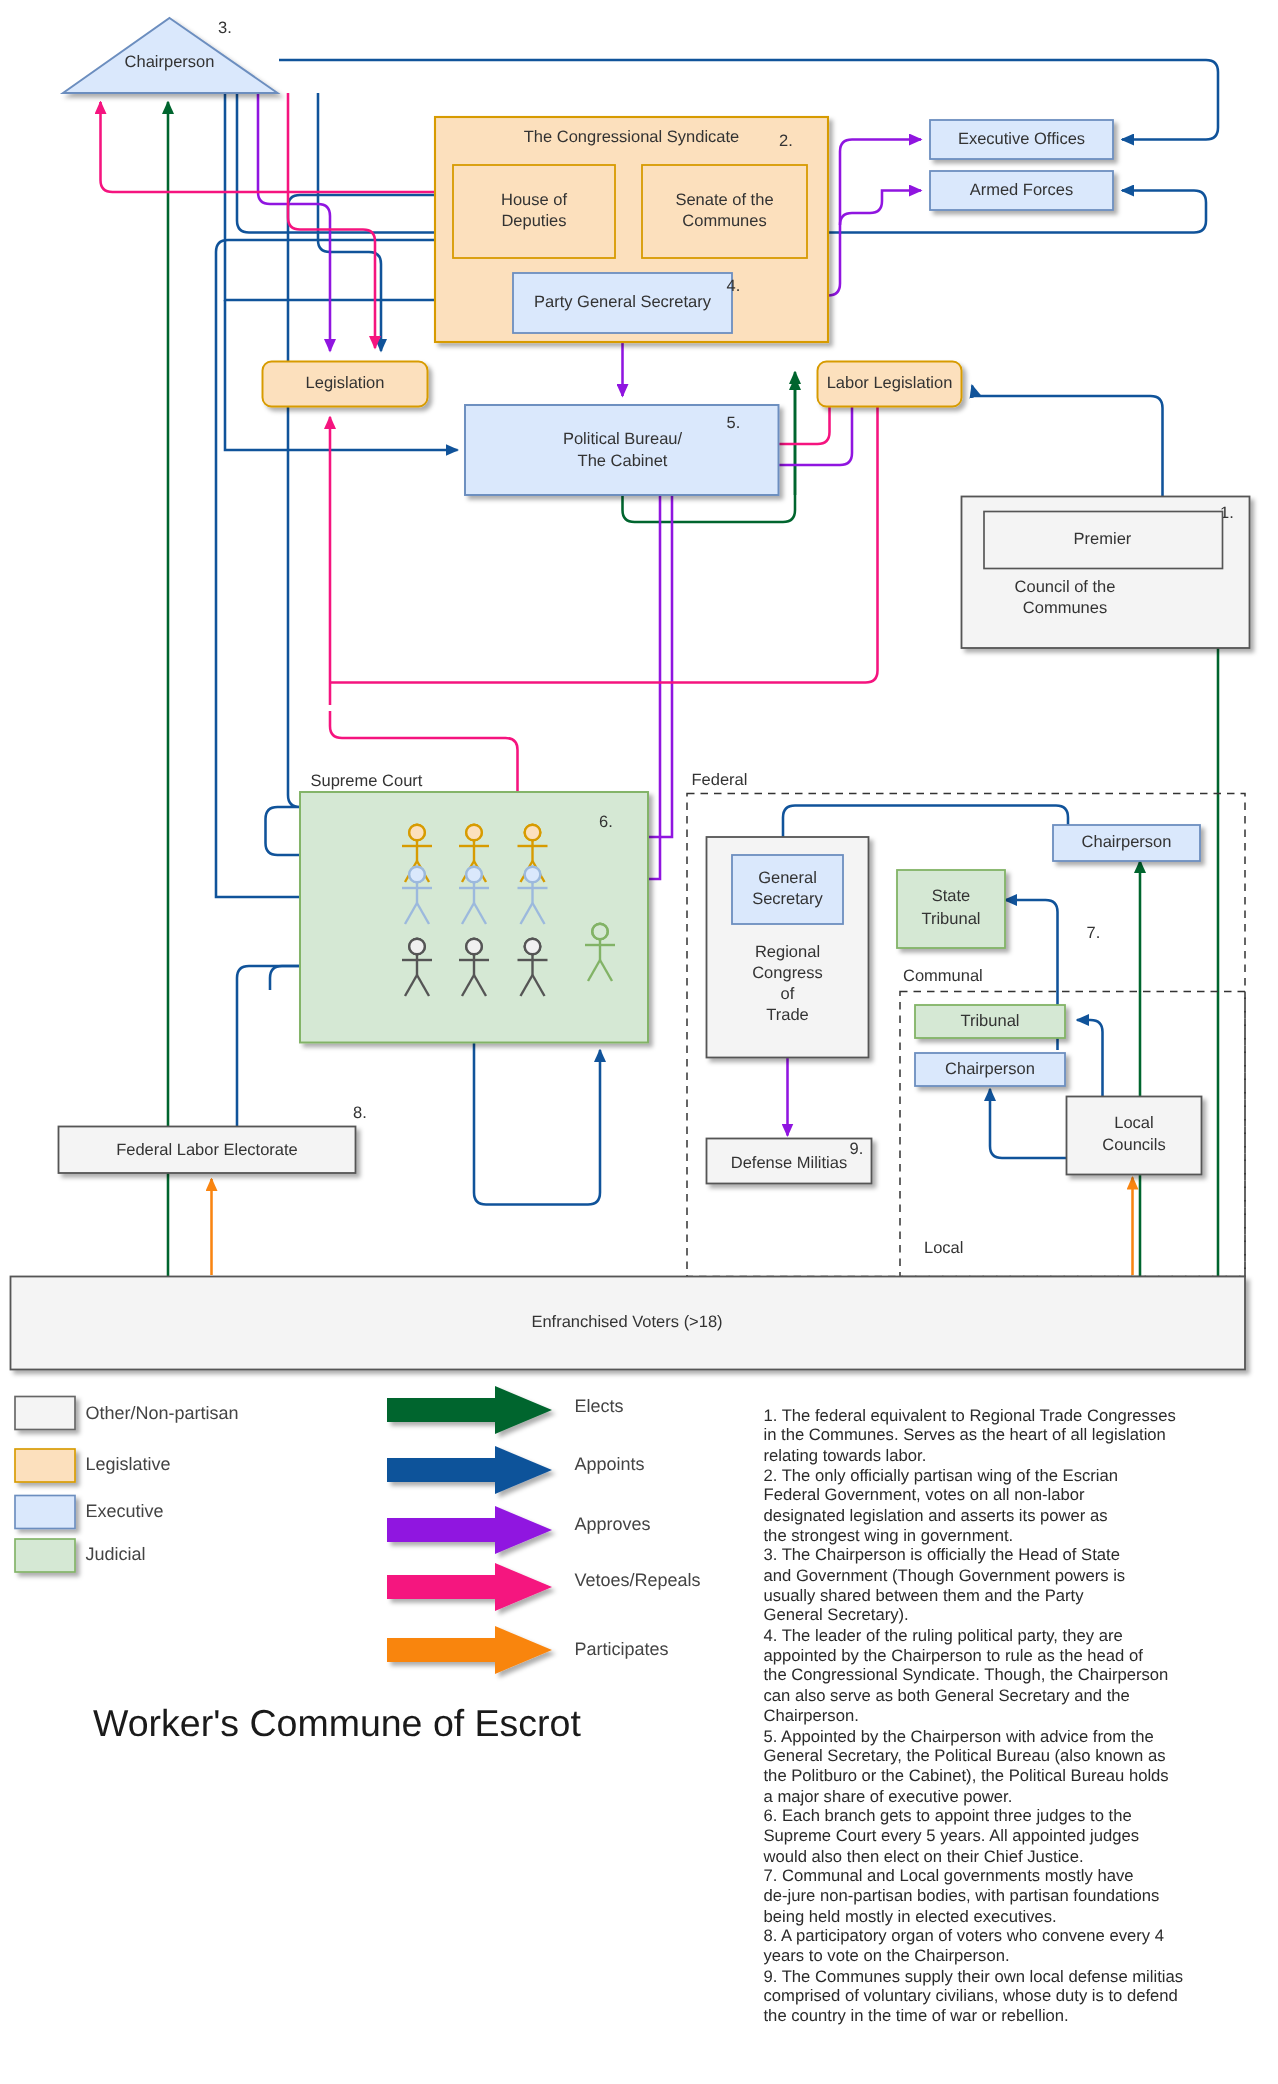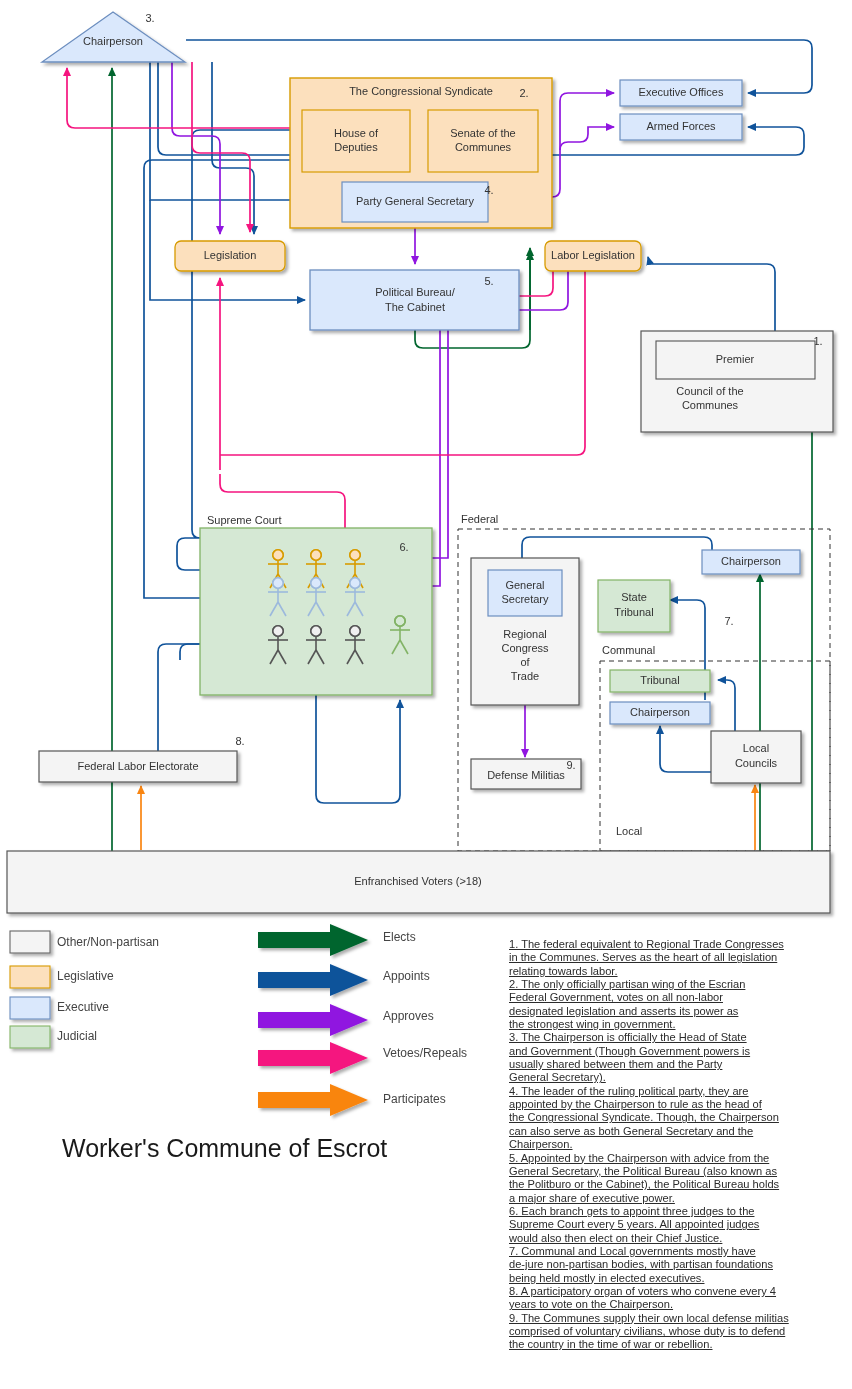--- a/index.html
+++ b/index.html
@@ -4,21 +4,21 @@
 <style>
   html,body{margin:0;padding:0;background:#ffffff;}
   body{width:852px;height:1389px;font-family:"Liberation Sans",sans-serif;position:relative;overflow:hidden;}
   #stage{position:relative;width:852px;height:1389px;}
   svg#diagram{position:absolute;left:0;top:0;width:852px;height:1389px;}
   .nodetext{font-family:"Liberation Sans",sans-serif;font-size:11px;fill:#333333;text-anchor:middle;dominant-baseline:middle;}
   .numlabel{font-family:"Liberation Sans",sans-serif;font-size:11px;fill:#333333;text-anchor:middle;}
   .grouplabel{font-family:"Liberation Sans",sans-serif;font-size:11px;fill:#333333;text-anchor:start;}
   .legendtext{font-family:"Liberation Sans",sans-serif;font-size:12px;fill:#444444;text-anchor:start;dominant-baseline:middle;}
   .titletext{font-family:"Liberation Sans",sans-serif;font-size:25px;fill:#1a1a1a;text-anchor:start;}
-  .notes{position:absolute;left:509px;top:938px;width:320px;font-size:11.1px;line-height:13.35px;color:#2b2b2b;font-family:"Liberation Sans",sans-serif;white-space:pre-wrap;text-decoration:underline;}
+  .notes{position:absolute;left:509px;top:938px;width:320px;font-size:11.1px;line-height:13.35px;color:#2b2b2b;font-family:"Liberation Sans",sans-serif;white-space:pre-wrap;}
   .shadow{filter:url(#dropshadow);}
 </style>
 </head>
 <body>
 
 <div id="stage">
 
 <svg id="diagram" viewBox="0 0 852 1389">
   <defs>
     <filter id="dropshadow" x="-30%" y="-30%" width="170%" height="170%">

